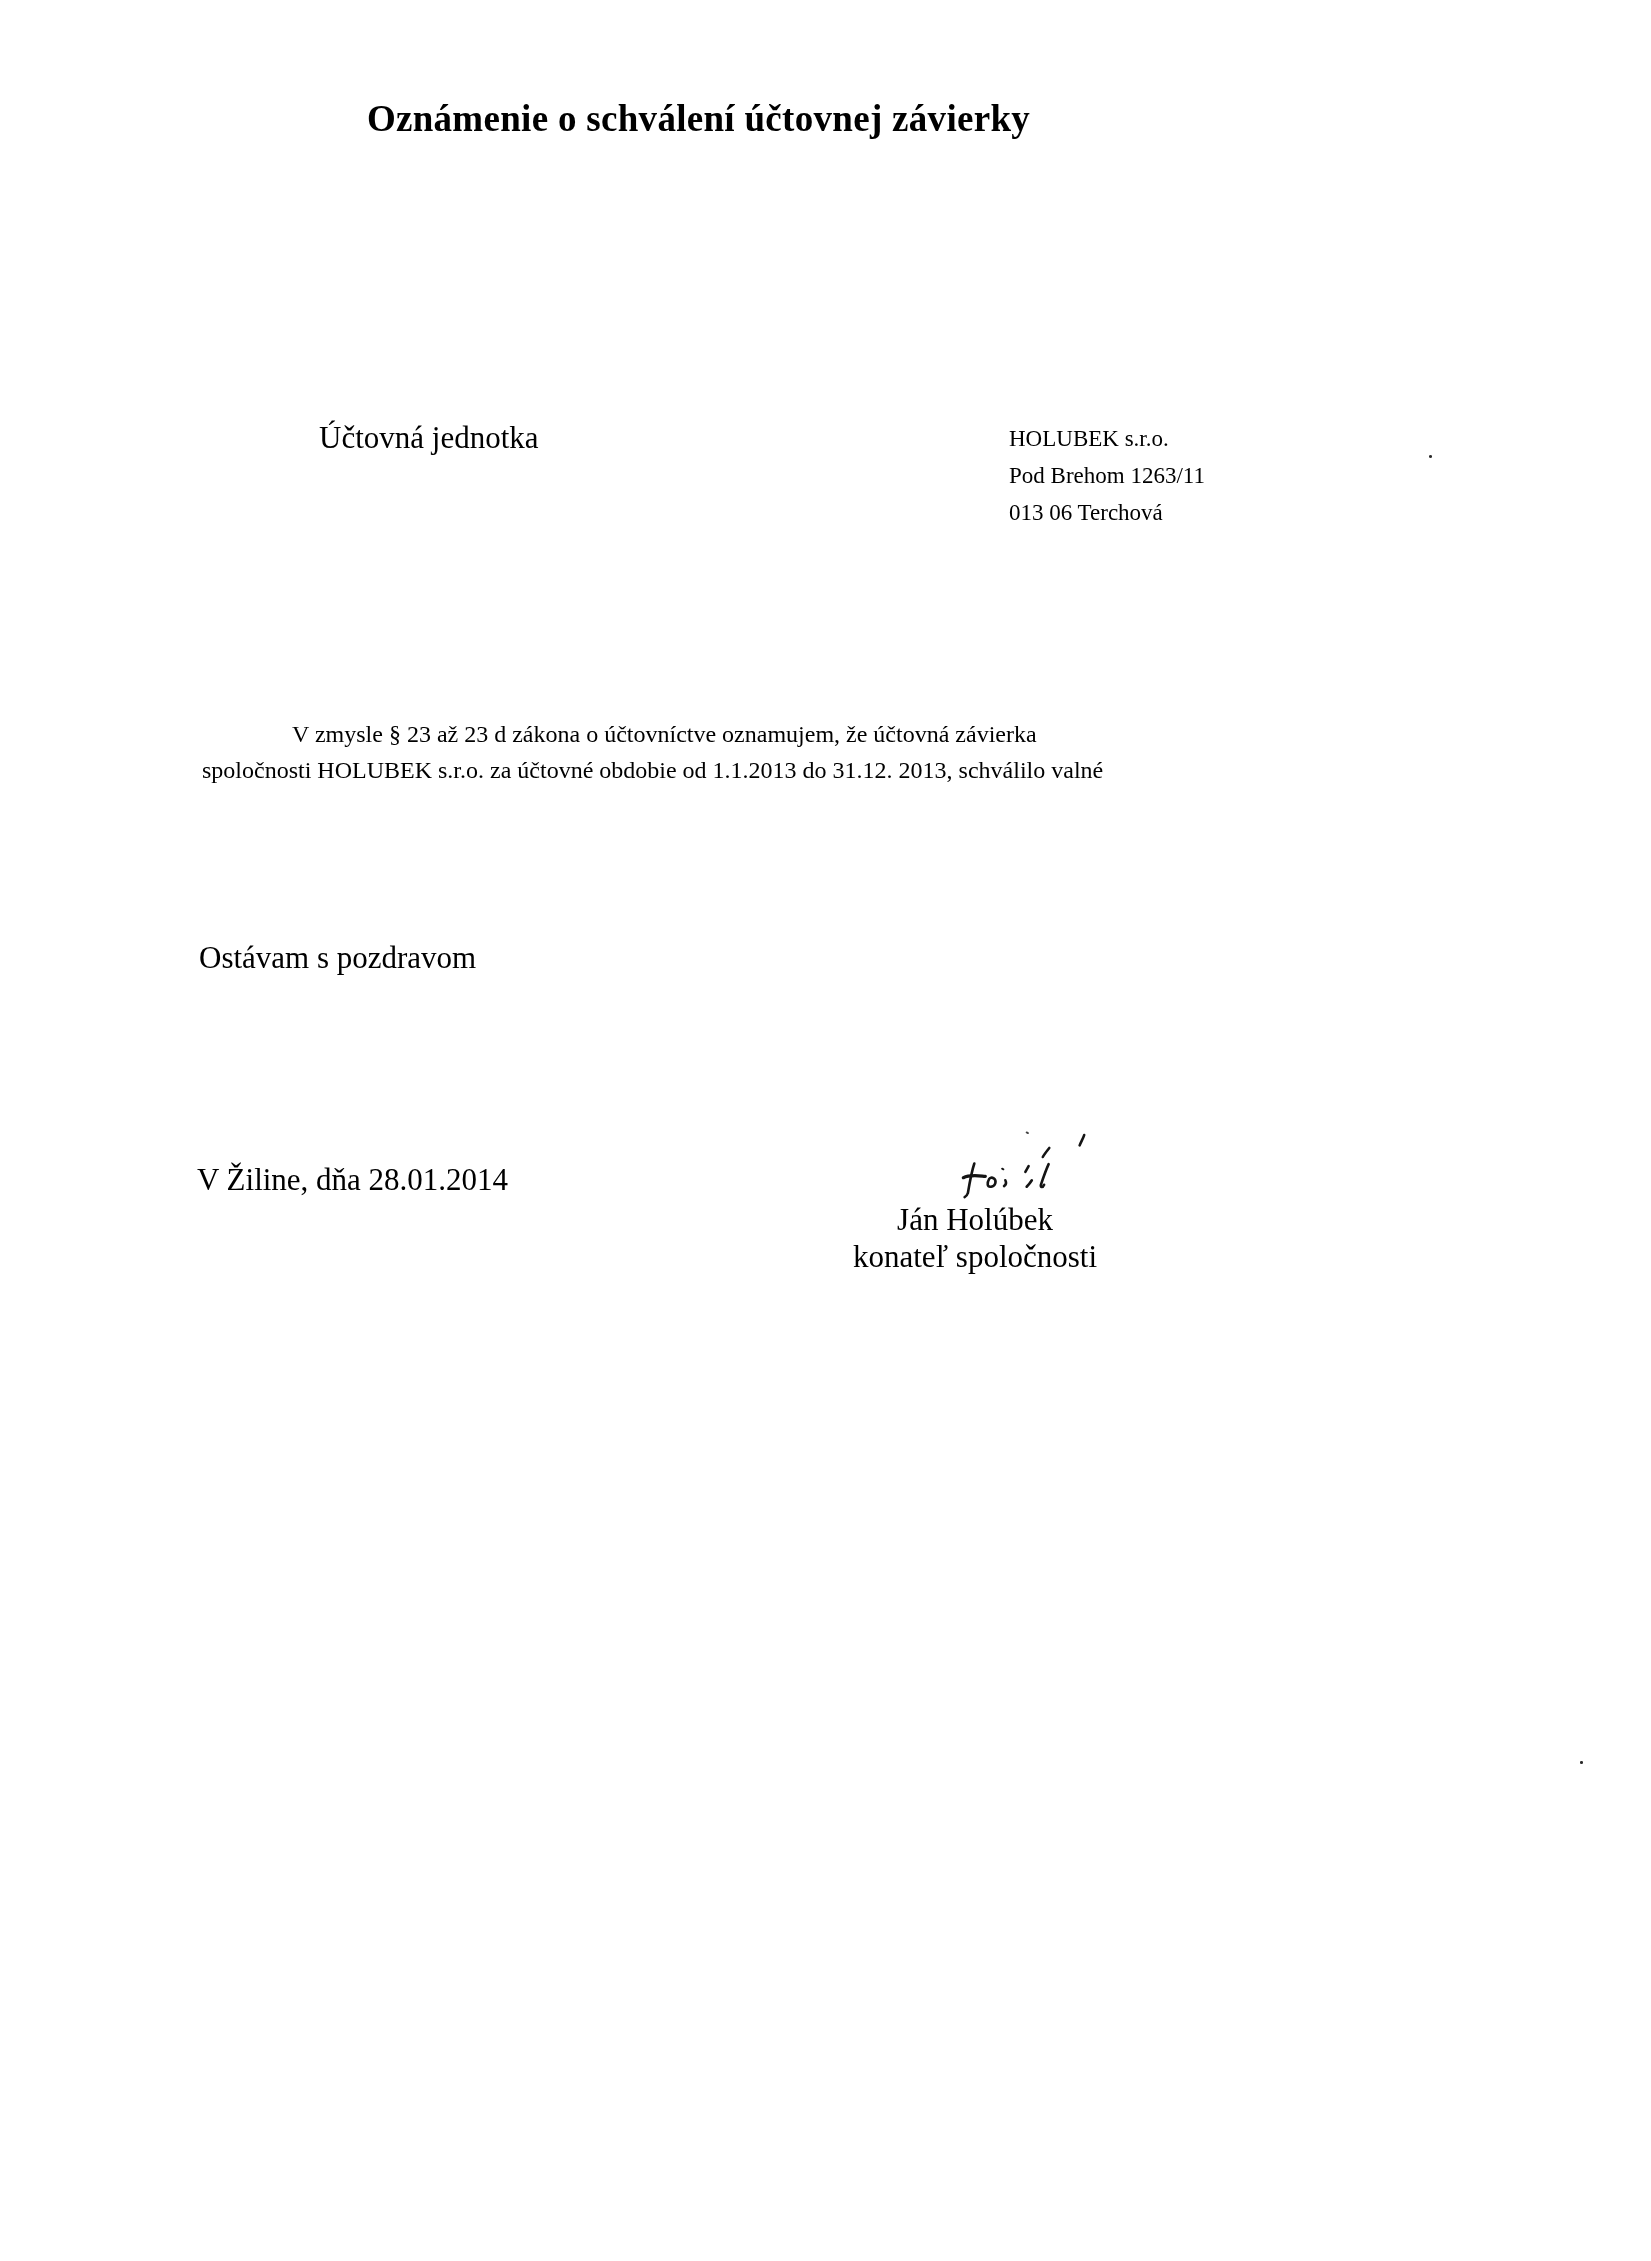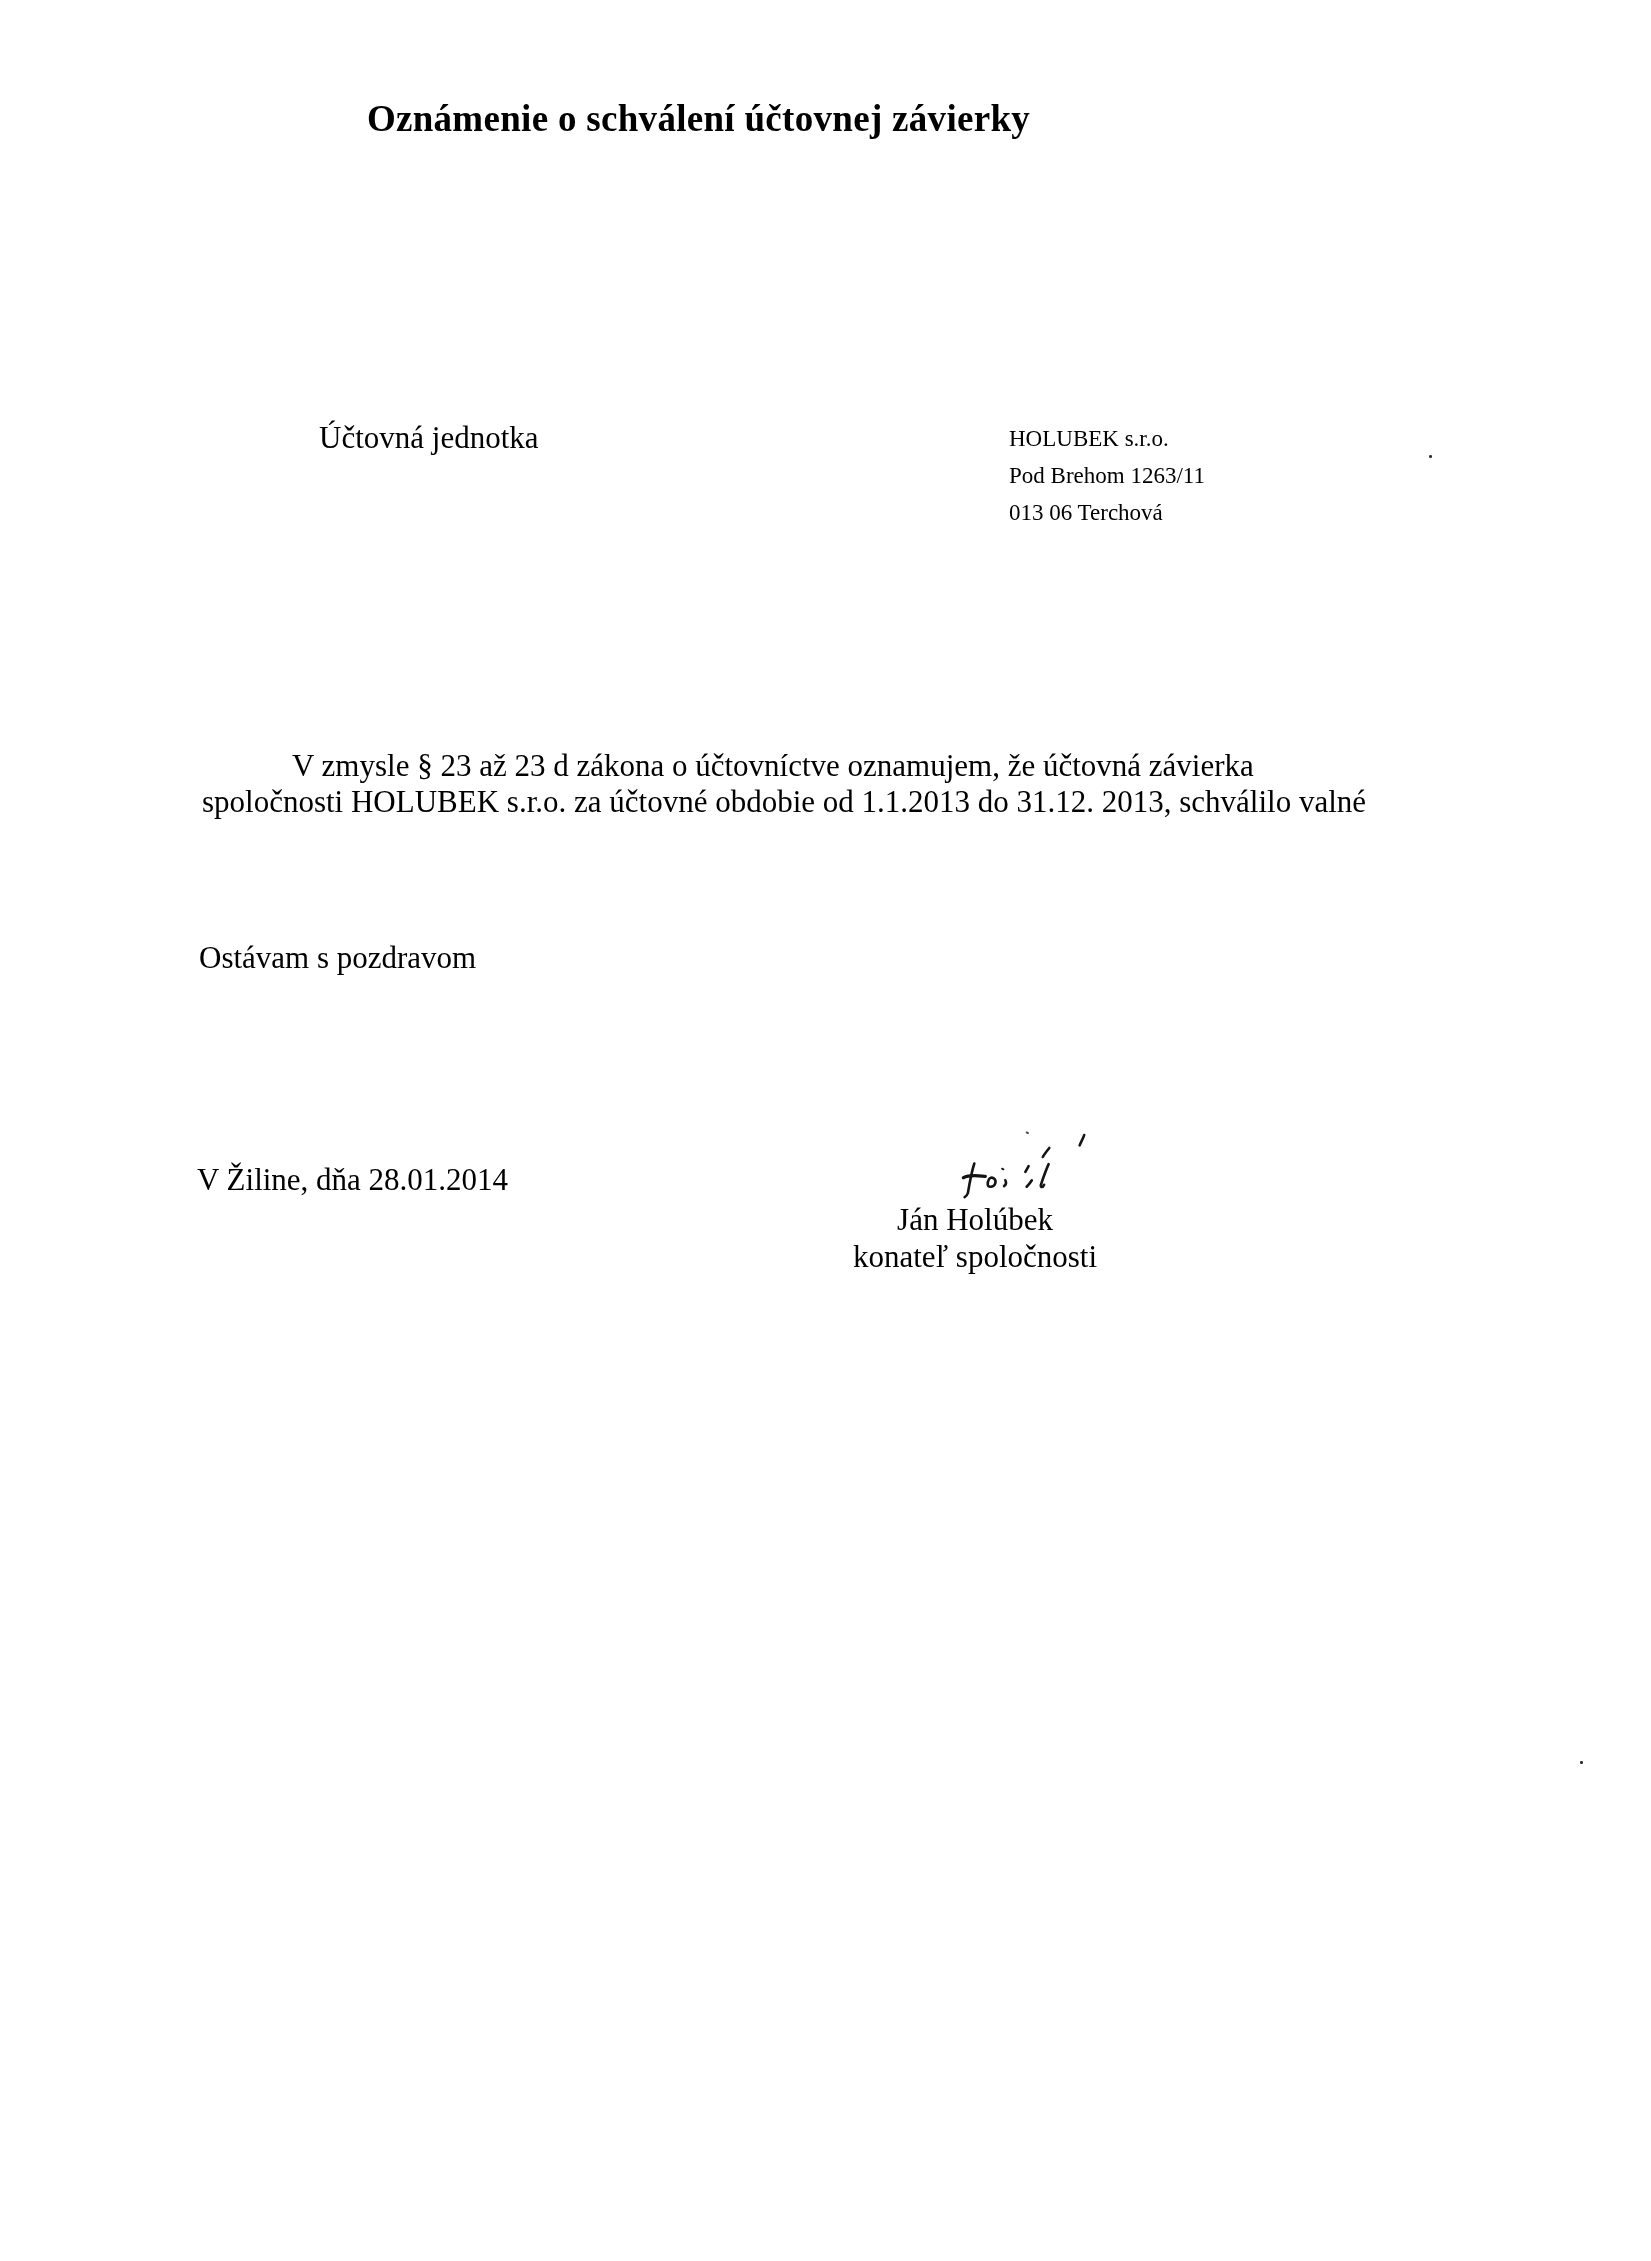--- a/index.html
+++ b/index.html
@@ -33,24 +33,24 @@
 
   .recipient-address {
     top: 420px;
     left: 969px;
     font-size: 23px;
     line-height: 37px;
     margin-left: 40px;
   }
 
   .body-paragraph {
-    top: 748px;
+    top: 716px;
     left: 202px;
     width: 1277px;
-    font-size: 31px;
+    font-size: 24px;
     line-height: 36px;
   }
   .body-paragraph .line { white-space: nowrap; }
   .body-paragraph .line.first { text-indent: 90px; }
 
   .closing-salutation {
     top: 940px;
     left: 199px;
     font-size: 31px;
     text-align: right;

